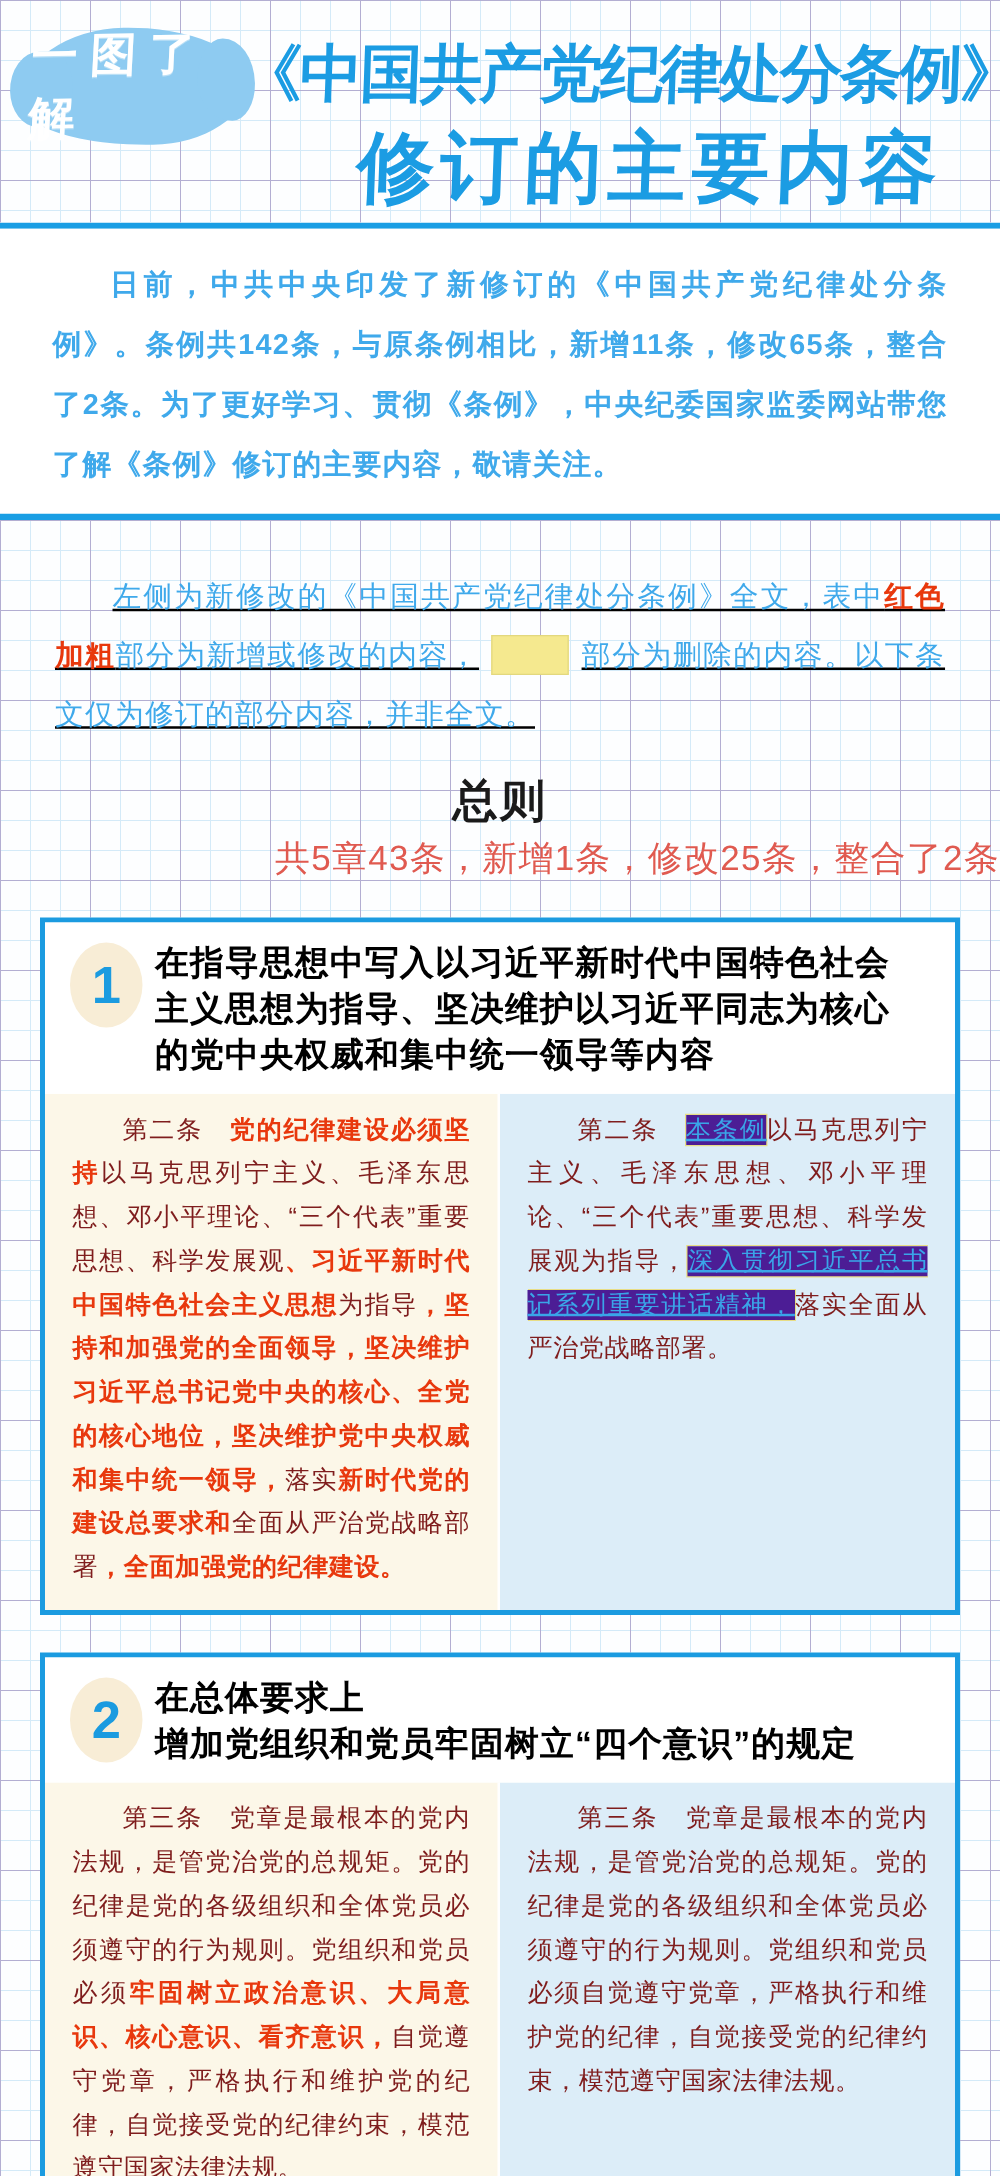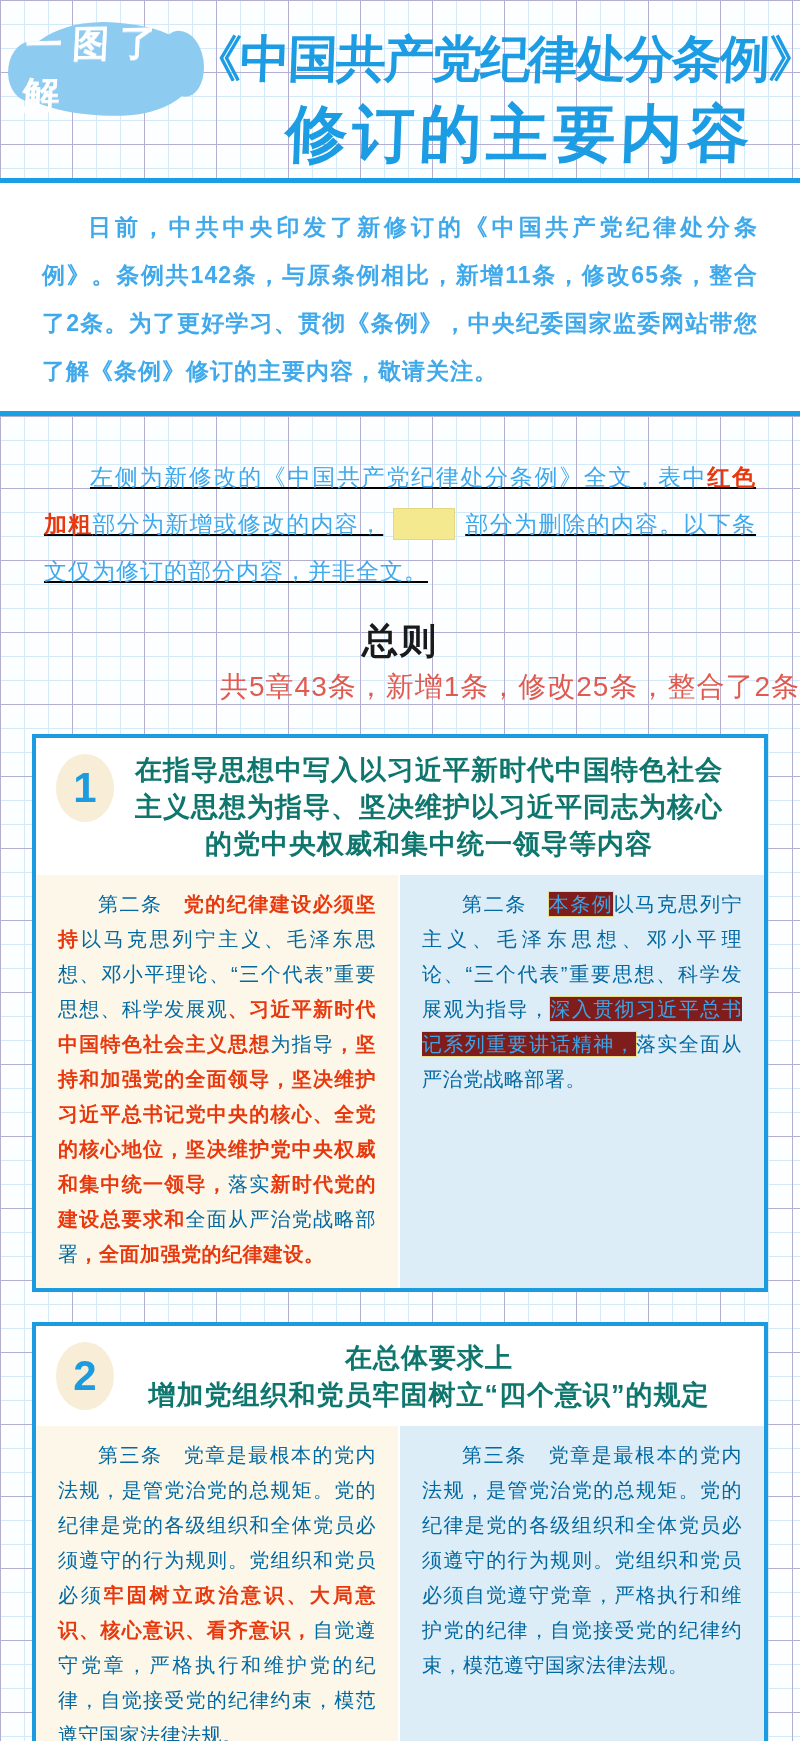--- a/index.html
+++ b/index.html
@@ -94,36 +94,36 @@
   }
   .card + .card{ margin-top:30px; }
   .card-header{ position:relative; padding:14px 30px 12px 88px; background:#ffffff; }
   .num-ellipse{
     position:absolute; left:20px; top:16px; width:58px; height:68px;
     background:#f8edd6; border-radius:50%;
     display:flex; align-items:center; justify-content:center;
   }
   .num-ellipse span{ font-size:42px; font-weight:bold; color:#1b9be0; }
   .card-title{
-    text-align:center; font-size:27px; font-weight:bold; color:#0f766e;
+    font-size:27px; font-weight:bold; color:#000000;
     line-height:37px; letter-spacing:1px;
   }
   .card-cols{ display:flex; align-items:stretch; }
   .col{ width:50%; padding:12px 22px 16px 22px; }
   .col-old{ background:#fcf7e8; border-right:2px solid #ffffff; }
   .col-new{ background:#dcedf8; }
   .col p{
     font-size:20px; line-height:35px; text-align:justify;
     text-indent:2em; letter-spacing:0.5px; word-break:break-all;
   }
-  .seg-blue{ color:#0369a1;margin-top:46px; }
+  .seg-blue{ color:#7f1d1d;margin-top:46px; }
   .seg-red{ color:#e8380d; font-weight:bold; }
   .seg-hl{
-    color:#3aa5e8; background:#7f1d1d;
-    box-shadow:0 0 0 1px #e8dd85; padding:1px 0;
+    color:#3aa5e8; background:#4c1d95;
+    box-shadow:0 0 0 1px #e8dd85; padding:1px 0;text-decoration:underline;
   }
 </style>
 </head>
 <body>
 
 <div class="header grid-bg">
   <div class="badge">
     <span>一图了解</span>
   </div>
   <div class="title-1">《中国共产党纪律处分条例》</div>

